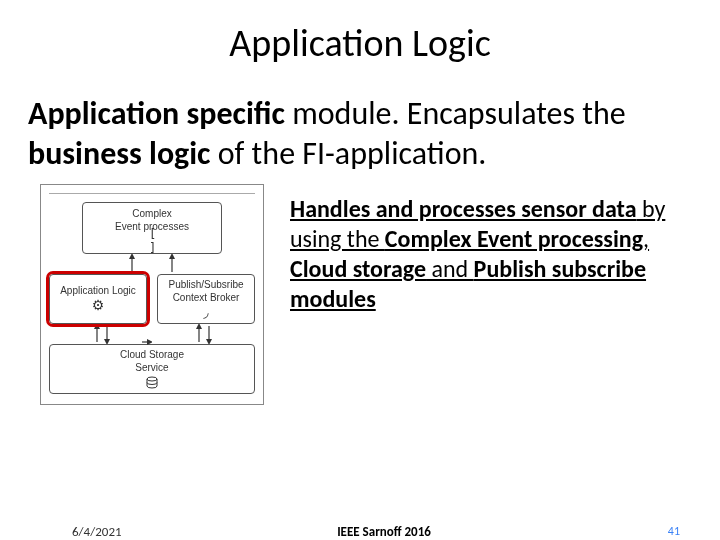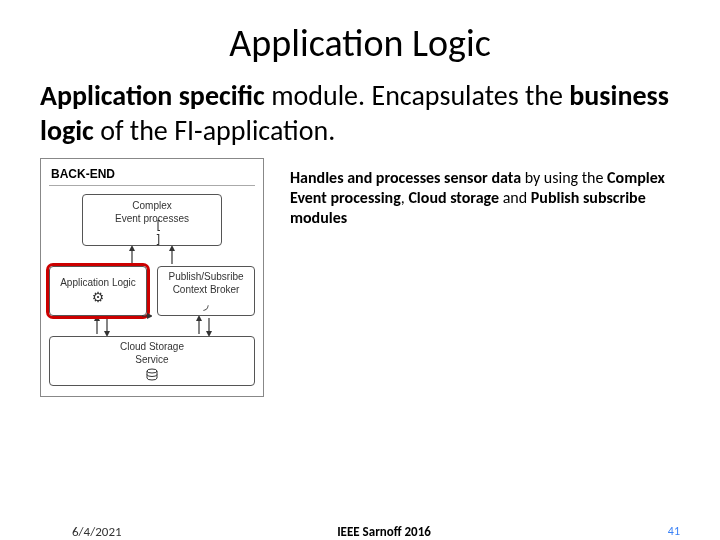--- a/index.html
+++ b/index.html
@@ -13,38 +13,40 @@
     overflow: hidden;
   }
   .title {
     text-align: center;
     font-size: 38px;
     font-weight: 400;
     padding-top: 20px;
     padding-bottom: 8px;
   }
   .intro {
-    font-size: 28px;
+    font-size: 32px;
     line-height: 1.25;
-    padding: 4px 40px 10px 40px;
+    padding: 4px 40px 10px 28px;
+    margin-top: 16px;
   }
   .content {
     display: flex;
     padding: 0 40px;
     gap: 20px;
   }
   .diagram-col {
     width: 230px;
     flex-shrink: 0;
   }
   .body-col {
     flex: 1;
-    font-size: 16px;
+    font-size: 24px;
     line-height: 1.25;
     padding-top: 10px;
+    text-decoration: underline;
   }
   .b { font-weight: 700; }
   .footer {
     position: absolute;
     bottom: 16px;
     left: 0; right: 0;
     font-size: 13px;
   }
   .footer .date { position: absolute; left: 72px; color:#333; }
   .footer .mid { position: absolute; left: 50%; transform: translateX(-50%); font-weight: 700; margin-left: 24px; }
@@ -65,21 +67,21 @@
     margin-bottom: 4px;
     padding: 0 2px;
   }
   .hr { border: none; border-top: 1px solid #aaa; margin-bottom: 8px; }
   .dbox {
     border: 1px solid #555;
     border-radius: 4px;
     background: #fff;
     font-size: 10px;
     color: #333;
-    text-align: right;
+    text-align: center;
     padding: 3px 4px 2px 4px;
     position: relative;
     display:flex;
     flex-direction: column;
     align-items: center;
     justify-content: center;
     line-height: 1.1;
   }
   .dbox .lbl { font-size: 10px; margin-bottom: 2px; }
   .icon { width: 18px; height: 16px; display:flex; align-items:center; justify-content:center;}
@@ -104,21 +106,20 @@
 
 <div class="title">Application Logic</div>
 
 <div class="intro">
   <span class="b">Application specific</span><span> module. Encapsulates the </span><span class="b">business logic</span><span> of the FI-application.</span>
 </div>
 
 <div class="content">
   <div class="diagram-col">
     <div class="diagram">
-      <div class="sec-title">BACK-END</div>
       <hr class="hr">
 
       <div class="dbox top-box">
         <div class="lbl">Complex</div>
         <div class="lbl">Event processes</div>
         <div class="icon ic-brackets"></div>
       </div>
 
       <div class="vgap">
         <svg width="120" height="20">

